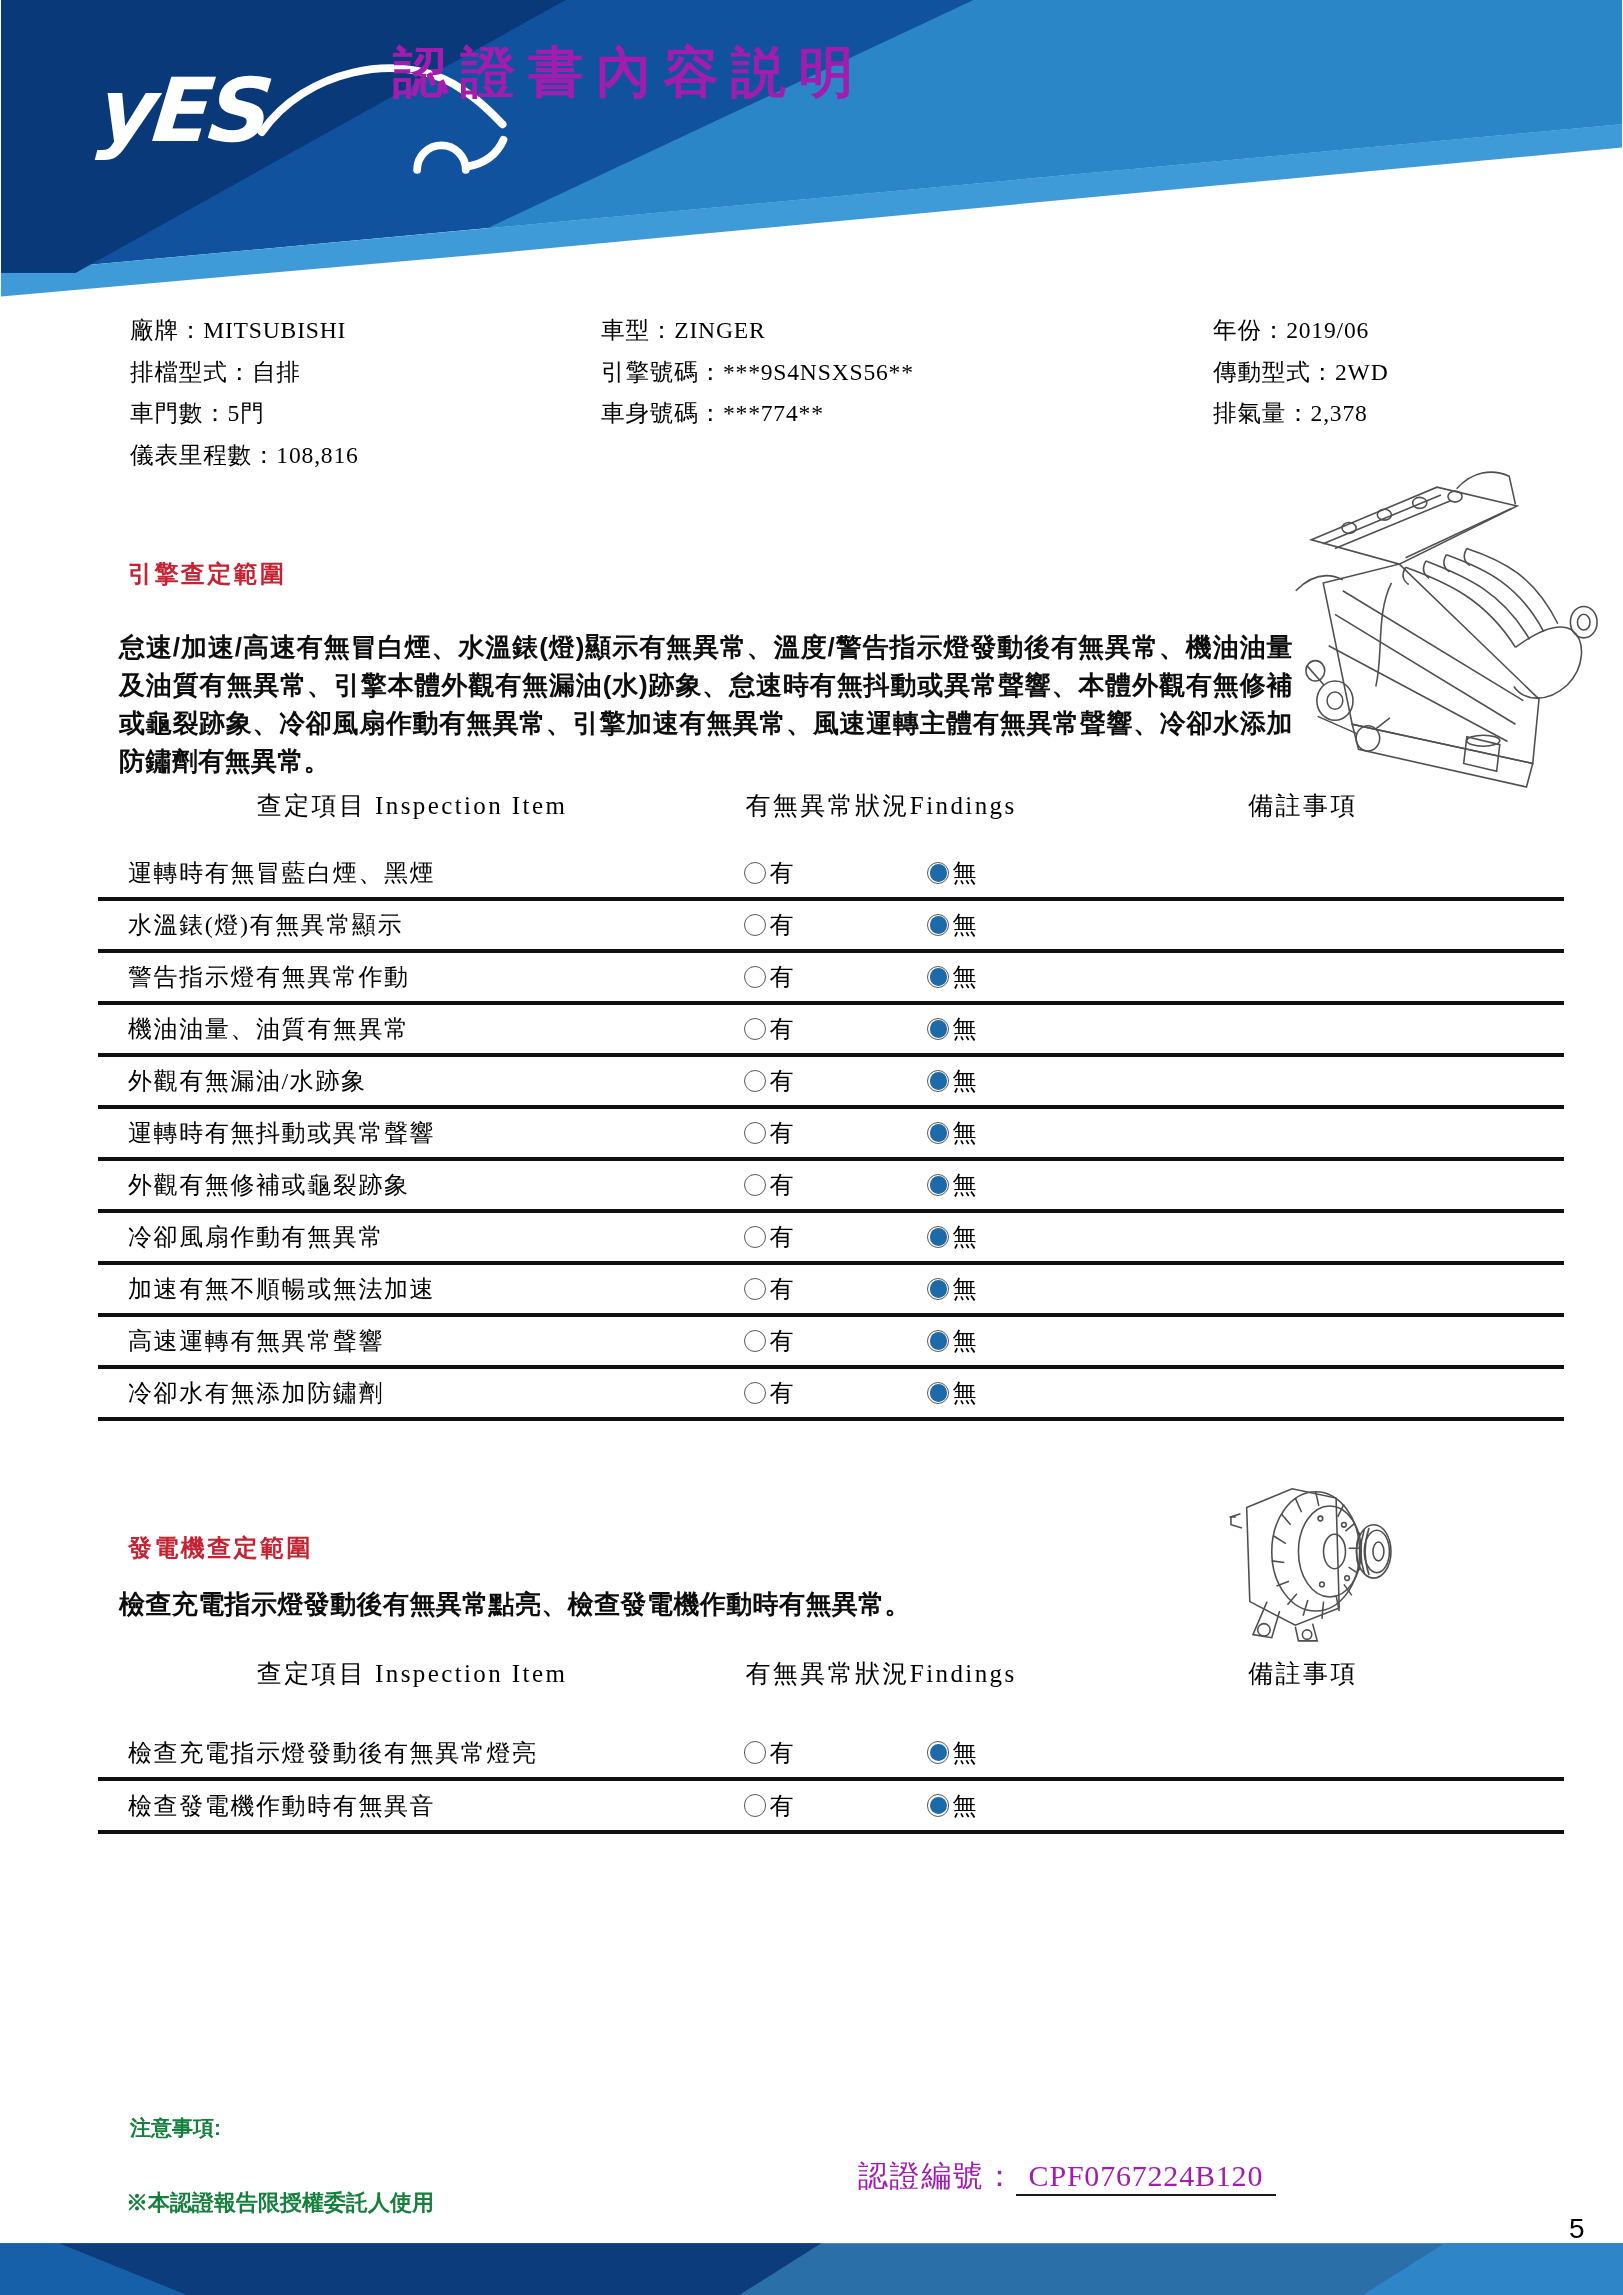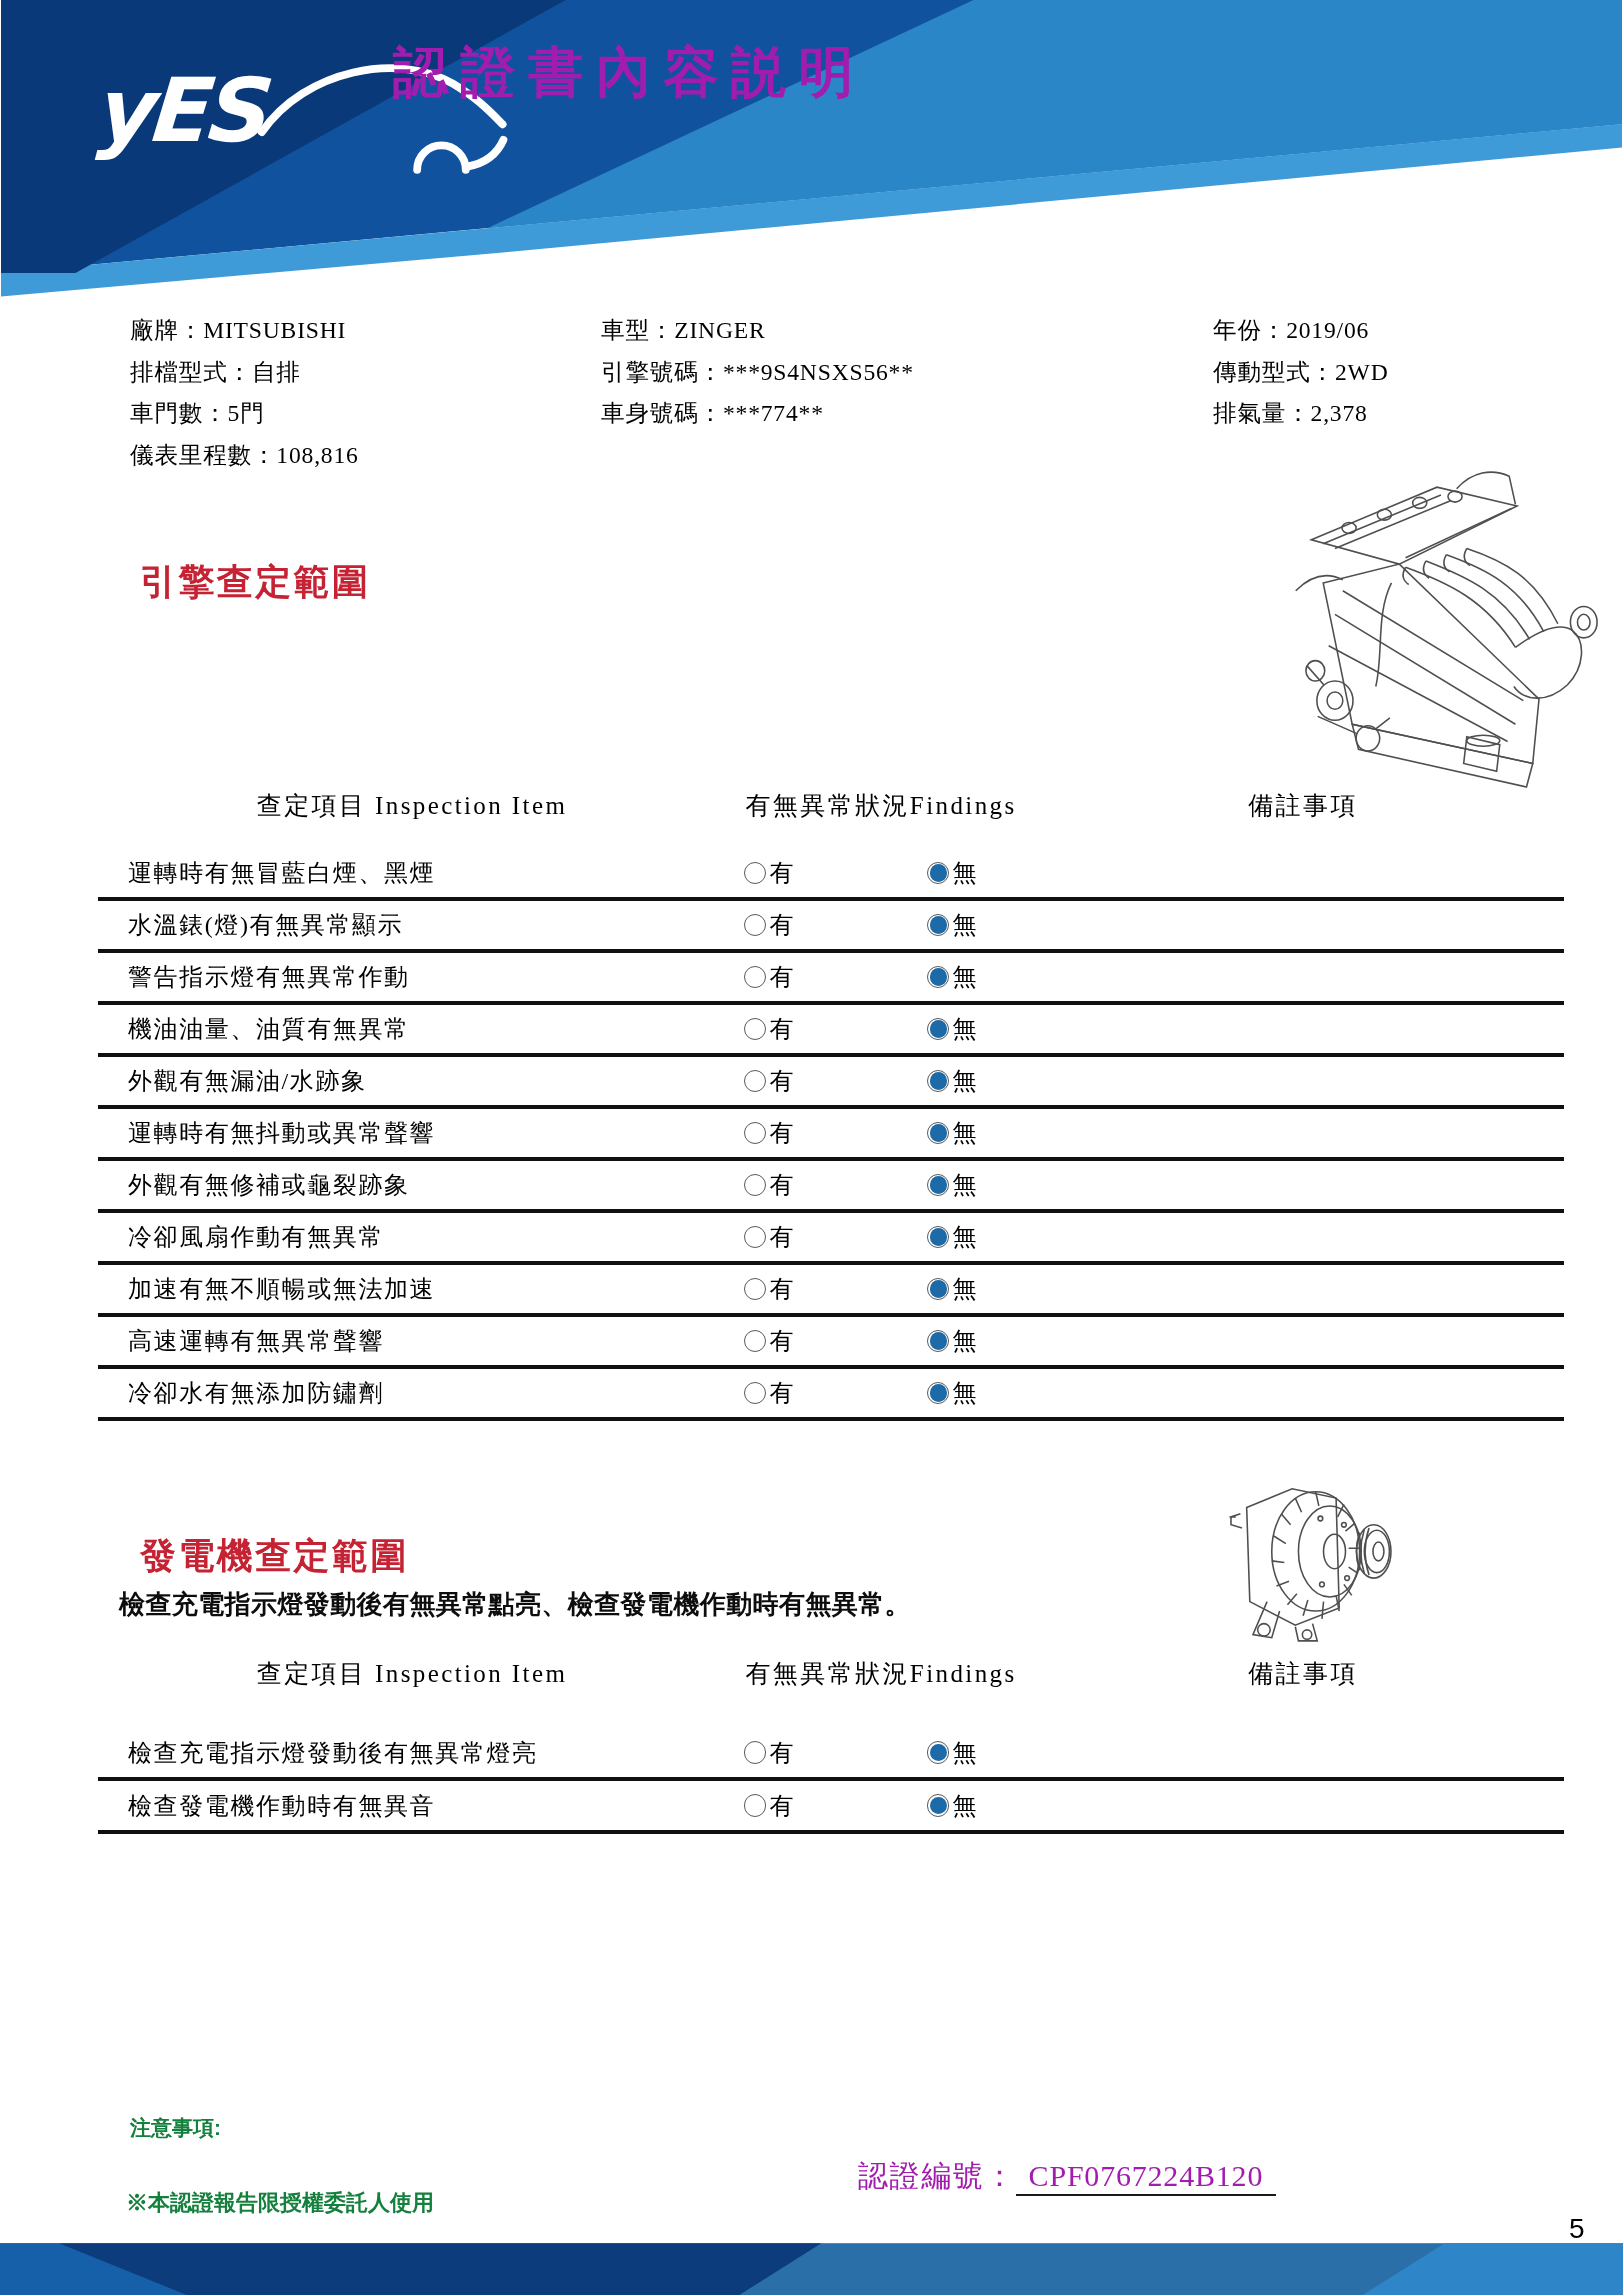--- a/index.html
+++ b/index.html
@@ -13,23 +13,23 @@
         font-size:88px;letter-spacing:-3.9px;transform:skewX(-6deg);line-height:118px;}
   .logo-car{position:absolute;left:250px;top:38px;}
   .header-title{position:absolute;left:393px;top:36px;color:#a21caf;
         font-family:"Liberation Sans", sans-serif;font-weight:bold;
         font-size:55px;letter-spacing:12.6px;white-space:nowrap;}
 
   
   .info-line{position:absolute;font-size:23.6px;letter-spacing:0.8px;color:#000;white-space:nowrap;}
 
   
-  .section-title{position:absolute;left:140px;color:#c52333;
+  .section-title{position:absolute;left:128px;color:#c52333;
         font-family:"Liberation Sans", sans-serif;font-weight:bold;
-        font-size:36px;letter-spacing:2.4px;white-space:nowrap;}
+        font-size:24px;letter-spacing:2.4px;white-space:nowrap;}
   .section-desc{position:absolute;left:119px;color:#0d0d0d;
         font-family:"Liberation Sans", sans-serif;font-weight:bold;
         font-size:26px;line-height:38px;letter-spacing:0.4px;text-align:justify;}
 
   
   .tbl-header{position:absolute;left:98px;width:1466px;height:36px;}
   .tbl-header span{position:absolute;top:0;transform:translateX(-50%);
         font-size:25px;letter-spacing:2.4px;white-space:nowrap;color:#000;}
   .col1-h{left:314px;} .col2-h{left:783px;} .col3-h{left:1205px;}
 
@@ -93,20 +93,21 @@
 
   <div class="info-line" style="left:601px;top:314px;">車型：ZINGER</div>
   <div class="info-line" style="left:601px;top:356px;">引擎號碼：***9S4NSXS56**</div>
   <div class="info-line" style="left:601px;top:397px;">車身號碼：***774**</div>
 
   <div class="info-line" style="left:1213px;top:314px;">年份：2019/06</div>
   <div class="info-line" style="left:1213px;top:356px;text-align:right;">傳動型式：2WD</div>
   <div class="info-line" style="left:1213px;top:397px;">排氣量：2,378</div>
 
   <div class="section-title" style="top:558px;">引擎查定範圍</div>
+  <div class="section-desc" style="top:628px;width:1174px;">怠速/加速/高速有無冒白煙、水溫錶(燈)顯示有無異常、溫度/警告指示燈發動後有無異常、機油油量及油質有無異常、引擎本體外觀有無漏油(水)跡象、怠速時有無抖動或異常聲響、本體外觀有無修補或龜裂跡象、冷卻風扇作動有無異常、引擎加速有無異常、風速運轉主體有無異常聲響、冷卻水添加防鏽劑有無異常。</div>
 
   <div class="illus" style="left:1280px;top:465px;">
     <svg width="343" height="334" viewBox="0 0 437 425">
       <g fill="none" stroke="#4f4f4f" stroke-width="2">
         <path d="M40,95 L200,28 L302,52 L152,126 Z"></path>
         <path d="M55,100 L205,38 M70,106 L218,45 M160,118 L295,55"></path>
         <ellipse cx="88" cy="80" rx="9" ry="7"></ellipse>
           <ellipse cx="133" cy="63" rx="9" ry="7"></ellipse>
         <ellipse cx="178" cy="48" rx="9" ry="7"></ellipse>
           <ellipse cx="223" cy="40" rx="9" ry="7"></ellipse>

